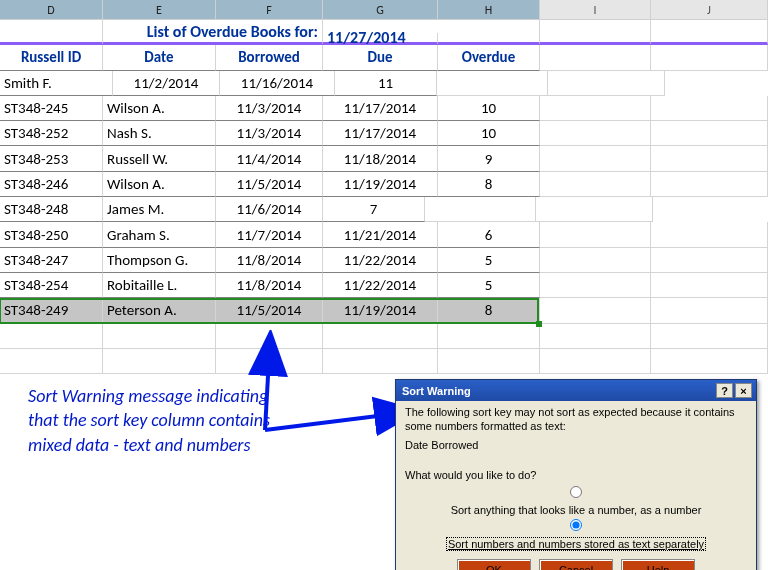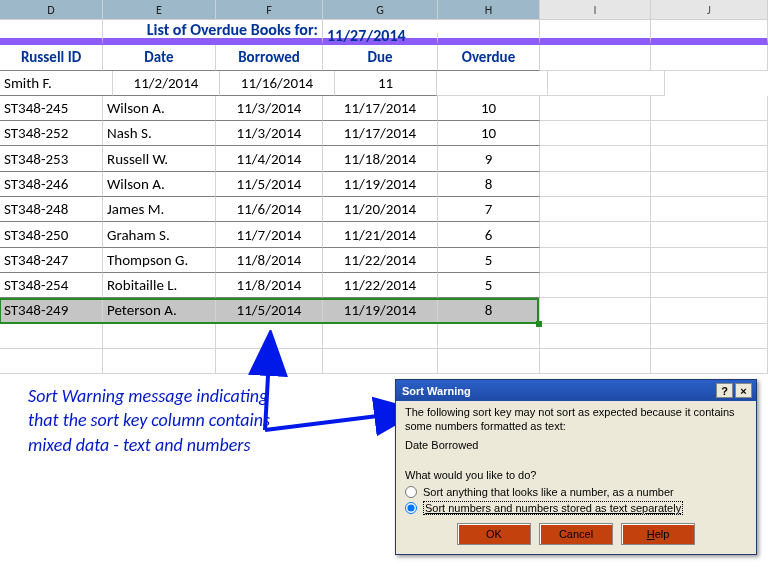--- a/index.html
+++ b/index.html
@@ -52,21 +52,21 @@
   
   .c-D { width: 103px; }
   .c-E { width: 113px; }
   .c-F { width: 107px; }
   .c-G { width: 115px; }
   .c-H { width: 102px; }
   .c-I { width: 111px; }
   .c-J { width: 117px; }
 
   
-  .title-row .cell { border-bottom: 7px solid #8b5cf6; }
+  .title-row .cell { border-bottom: 3px solid #8b5cf6; }
   .title-merge {
     font-weight: bold;
     color: #00339a;
     font-size: 16px;
     justify-content: flex-end;
   }
   .title-date {
     font-weight: bold;
     color: #00339a;
     font-size: 16px;
@@ -147,20 +147,21 @@
     cursor: default;
   }
   .dialog-body { padding: 4px 9px 9px 9px; color: #000; }
   .dialog-body p { margin-bottom: 4px; line-height: 1.3; }
   .dialog-body .sortkey { margin: 2px 0 16px 0; }
   .radio-row {
     display: flex;
     align-items: center;
     gap: 6px;
     margin: 3px 0;
+    flex-direction: column;
   }
   .radio-row input[type=radio] { width: 12px; height: 12px; }
   .radio-row.dotted label {
     border: 1px dotted #000;
     padding: 0 1px;
     text-decoration: underline;
   }
   .dialog-buttons {
     display: flex;
     justify-content: center;
@@ -254,21 +255,20 @@
         <div class="cell c-F center">11/5/2014</div>
         <div class="cell c-G center">11/19/2014</div>
         <div class="cell c-H center">8</div>
         <div class="cell c-I" style="border-bottom:1px solid #d4d4d4;background:#fff"></div>
         <div class="cell c-J" style="border-bottom:1px solid #d4d4d4;background:#fff"></div>
       </div>
       <div class="row data-row">
         <div class="cell c-D">ST348-248</div>
         <div class="cell c-E">James M.</div>
         <div class="cell c-F center">11/6/2014</div>
-        <div class="cell c-G center">11/20/2014</div>
         <div class="cell c-H center">7</div>
         <div class="cell c-I" style="border-bottom:1px solid #d4d4d4;background:#fff"></div>
         <div class="cell c-J" style="border-bottom:1px solid #d4d4d4;background:#fff"></div>
       </div>
       <div class="row data-row">
         <div class="cell c-D">ST348-250</div>
         <div class="cell c-E">Graham S.</div>
         <div class="cell c-F center">11/7/2014</div>
         <div class="cell c-G center">11/21/2014</div>
         <div class="cell c-H center">6</div>

